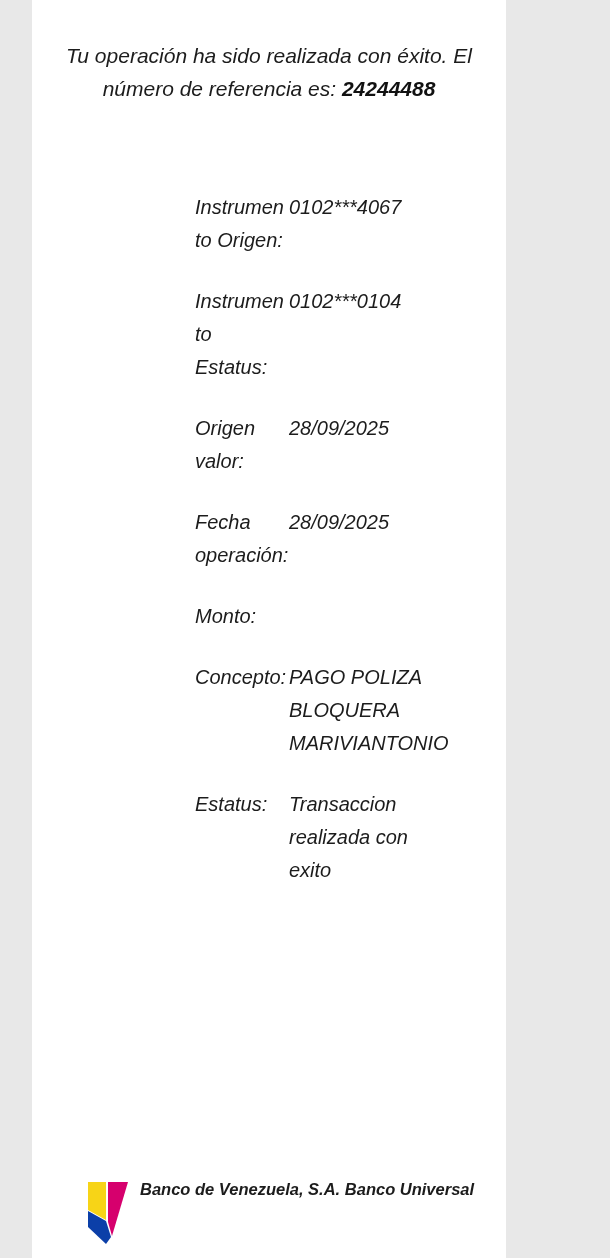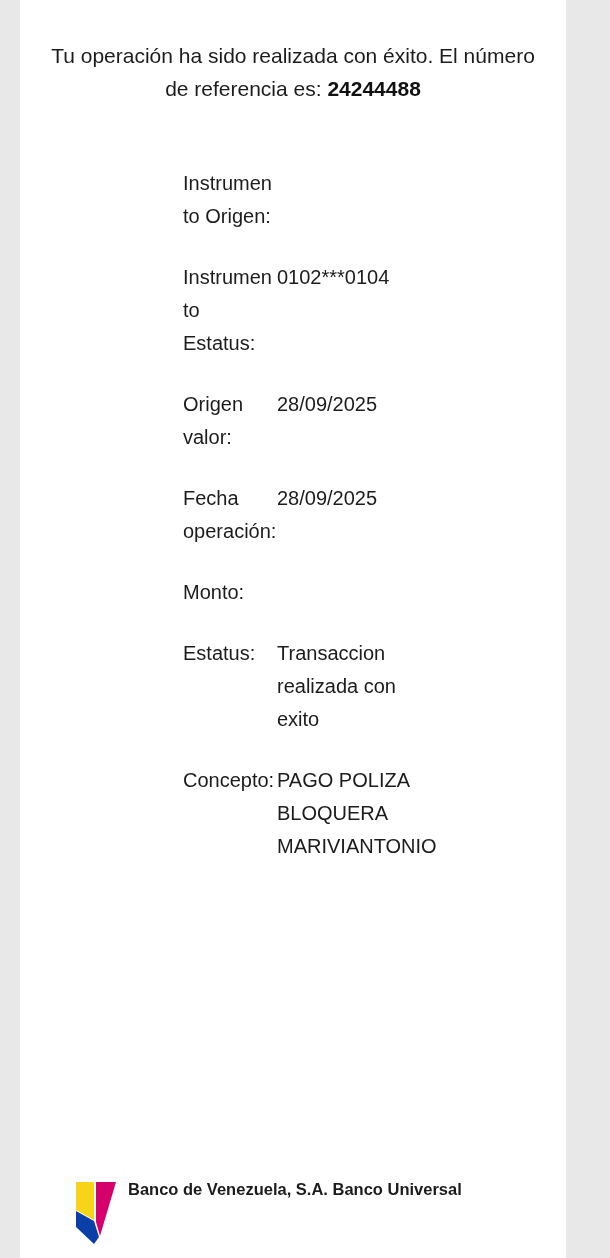--- a/index.html
+++ b/index.html
@@ -15,41 +15,42 @@
   }
   .page {
     position: relative;
     width: 610px;
     height: 1258px;
     background: #e8e8e8;
     overflow: hidden;
   }
   .sheet {
     position: absolute;
-    left: 20px;
+    left: 32px;
     top: 0;
-    width: 546px;
+    width: 474px;
     height: 1258px;
     background: #ffffff;
+    font-style: italic;
   }
   .headline {
     margin: 0;
     padding: 40px 26px 0 26px;
     text-align: center;
     font-size: 21px;
     line-height: 1.55;
     color: #1c1c1c;
     font-weight: 400;
   }
   .headline .ref {
     font-weight: 700;
     color: #111111;
   }
   .details {
-    margin-top: 62px;
+    margin-top: 86px;
     padding-left: 163px;
     padding-right: 20px;
   }
   .row {
     display: flex;
     align-items: flex-start;
     margin-bottom: 28px;
   }
   .row:last-child {
     margin-bottom: 0;
@@ -103,20 +104,21 @@
 
 <div class="page">
   <div class="sheet">
 
     <p class="headline"><span>Tu operación ha sido realizada con éxito. El número de referencia es: </span><span class="ref">24244488</span></p>
 
     <div class="details">
 
       <div class="row">
         <div class="label">Instrumento Origen:</div>
+        <div class="value">0102***4067</div>
       </div>
 
       <div class="row">
         <div class="label">Instrumento Estatus:</div>
         <div class="value">0102***0104</div>
       </div>
 
 
       <div class="row">
         <div class="label">Origen valor:</div>
@@ -125,28 +127,28 @@
 
       <div class="row">
         <div class="label">Fecha operación:</div>
         <div class="value">28/09/2025</div>
       </div>
 
       <div class="row">
         <div class="label">Monto:</div>
       </div>
 
+      <div class="row wide">
+        <div class="label">Concepto:</div>
+        <div class="value">PAGO POLIZA BLOQUERA MARIVIANTONIO</div>
+      </div>
+
       <div class="row">
         <div class="label">Estatus:</div>
         <div class="value">Transaccion realizada con exito</div>
-      </div>
-
-      <div class="row wide">
-        <div class="label">Concepto:</div>
-        <div class="value">PAGO POLIZA BLOQUERA MARIVIANTONIO</div>
       </div>
 
     </div>
 
     <div class="footer">
       <div class="logo">
         <svg width="44" height="66" viewBox="0 0 44 66" xmlns="http://www.w3.org/2000/svg">
           <polygon points="2,2 20,2 20,40 2,30" fill="#f7d417"></polygon>
           <polygon points="22,2 42,2 26,56 22,42" fill="#d6006d"></polygon>
           <polygon points="2,31 20,41 20,64 2,47" fill="#0b3fa8"></polygon>

